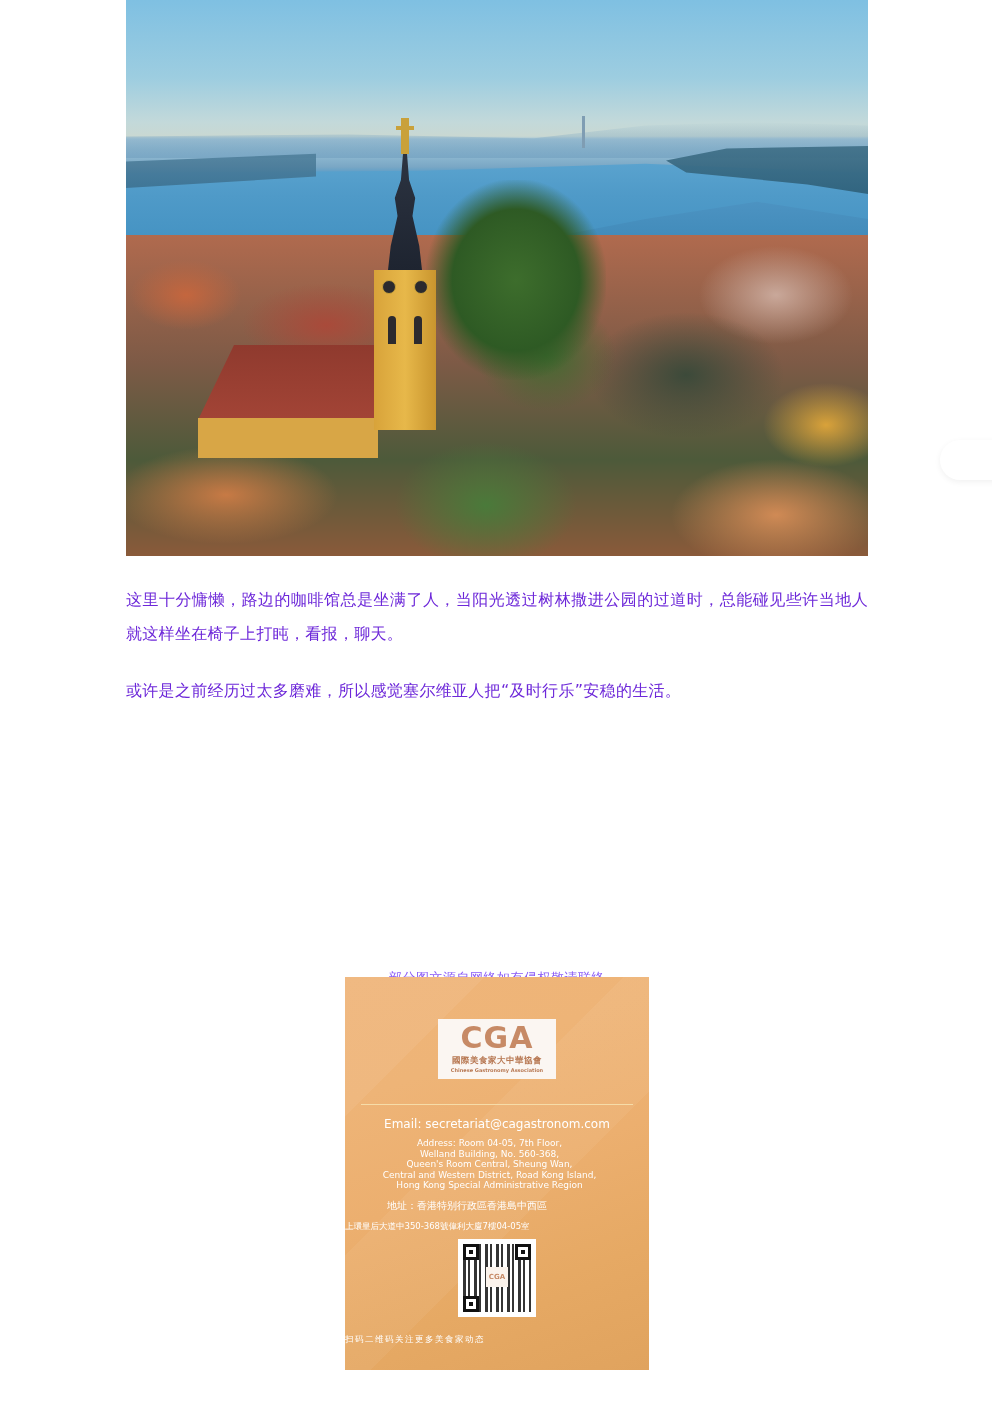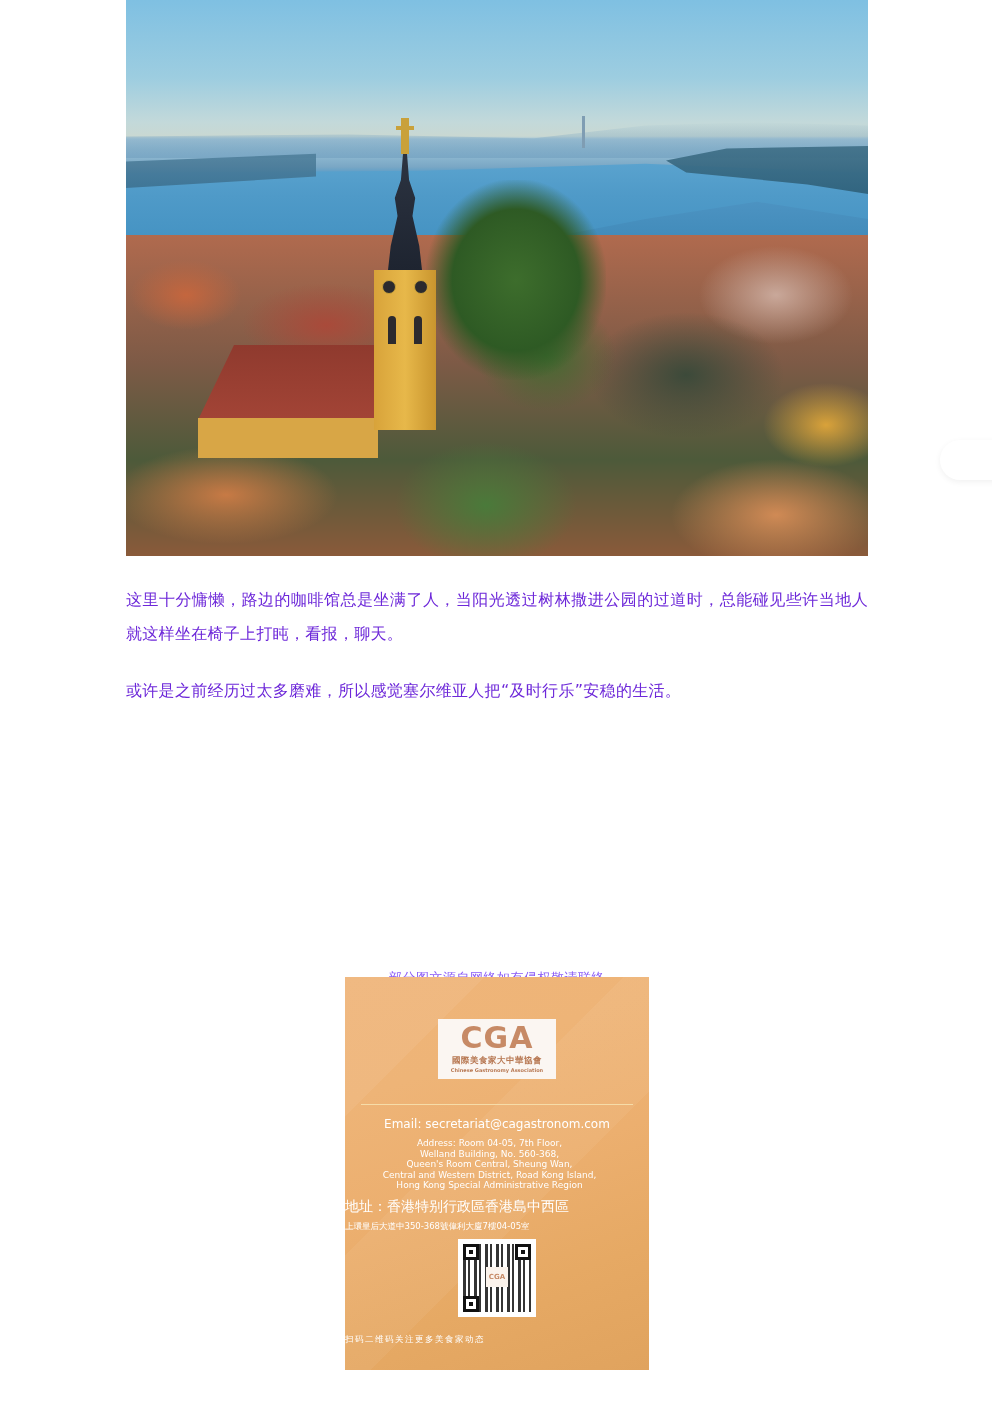--- a/index.html
+++ b/index.html
@@ -223,22 +223,22 @@
       left: 0; top: 161px; width: 249px;
       text-align: center;
       font-size: 9px;
       line-height: 10.6px;
       margin-left: 20px;
     }
     .poster-address span { display: block; }
     .poster-cn1 {
       position: absolute;
       left: 0; top: 223px; width: 244px;
-      text-align: left;
-      font-size: 14px;
+      text-align: center;
+      font-size: 10px;
       line-height: 12px;
     }
     .poster-cn2 {
       position: absolute;
       left: 0; top: 243px; width: 304px;
       text-align: left;
       font-size: 8.5px;
       line-height: 12px;
     }
     .qr {

